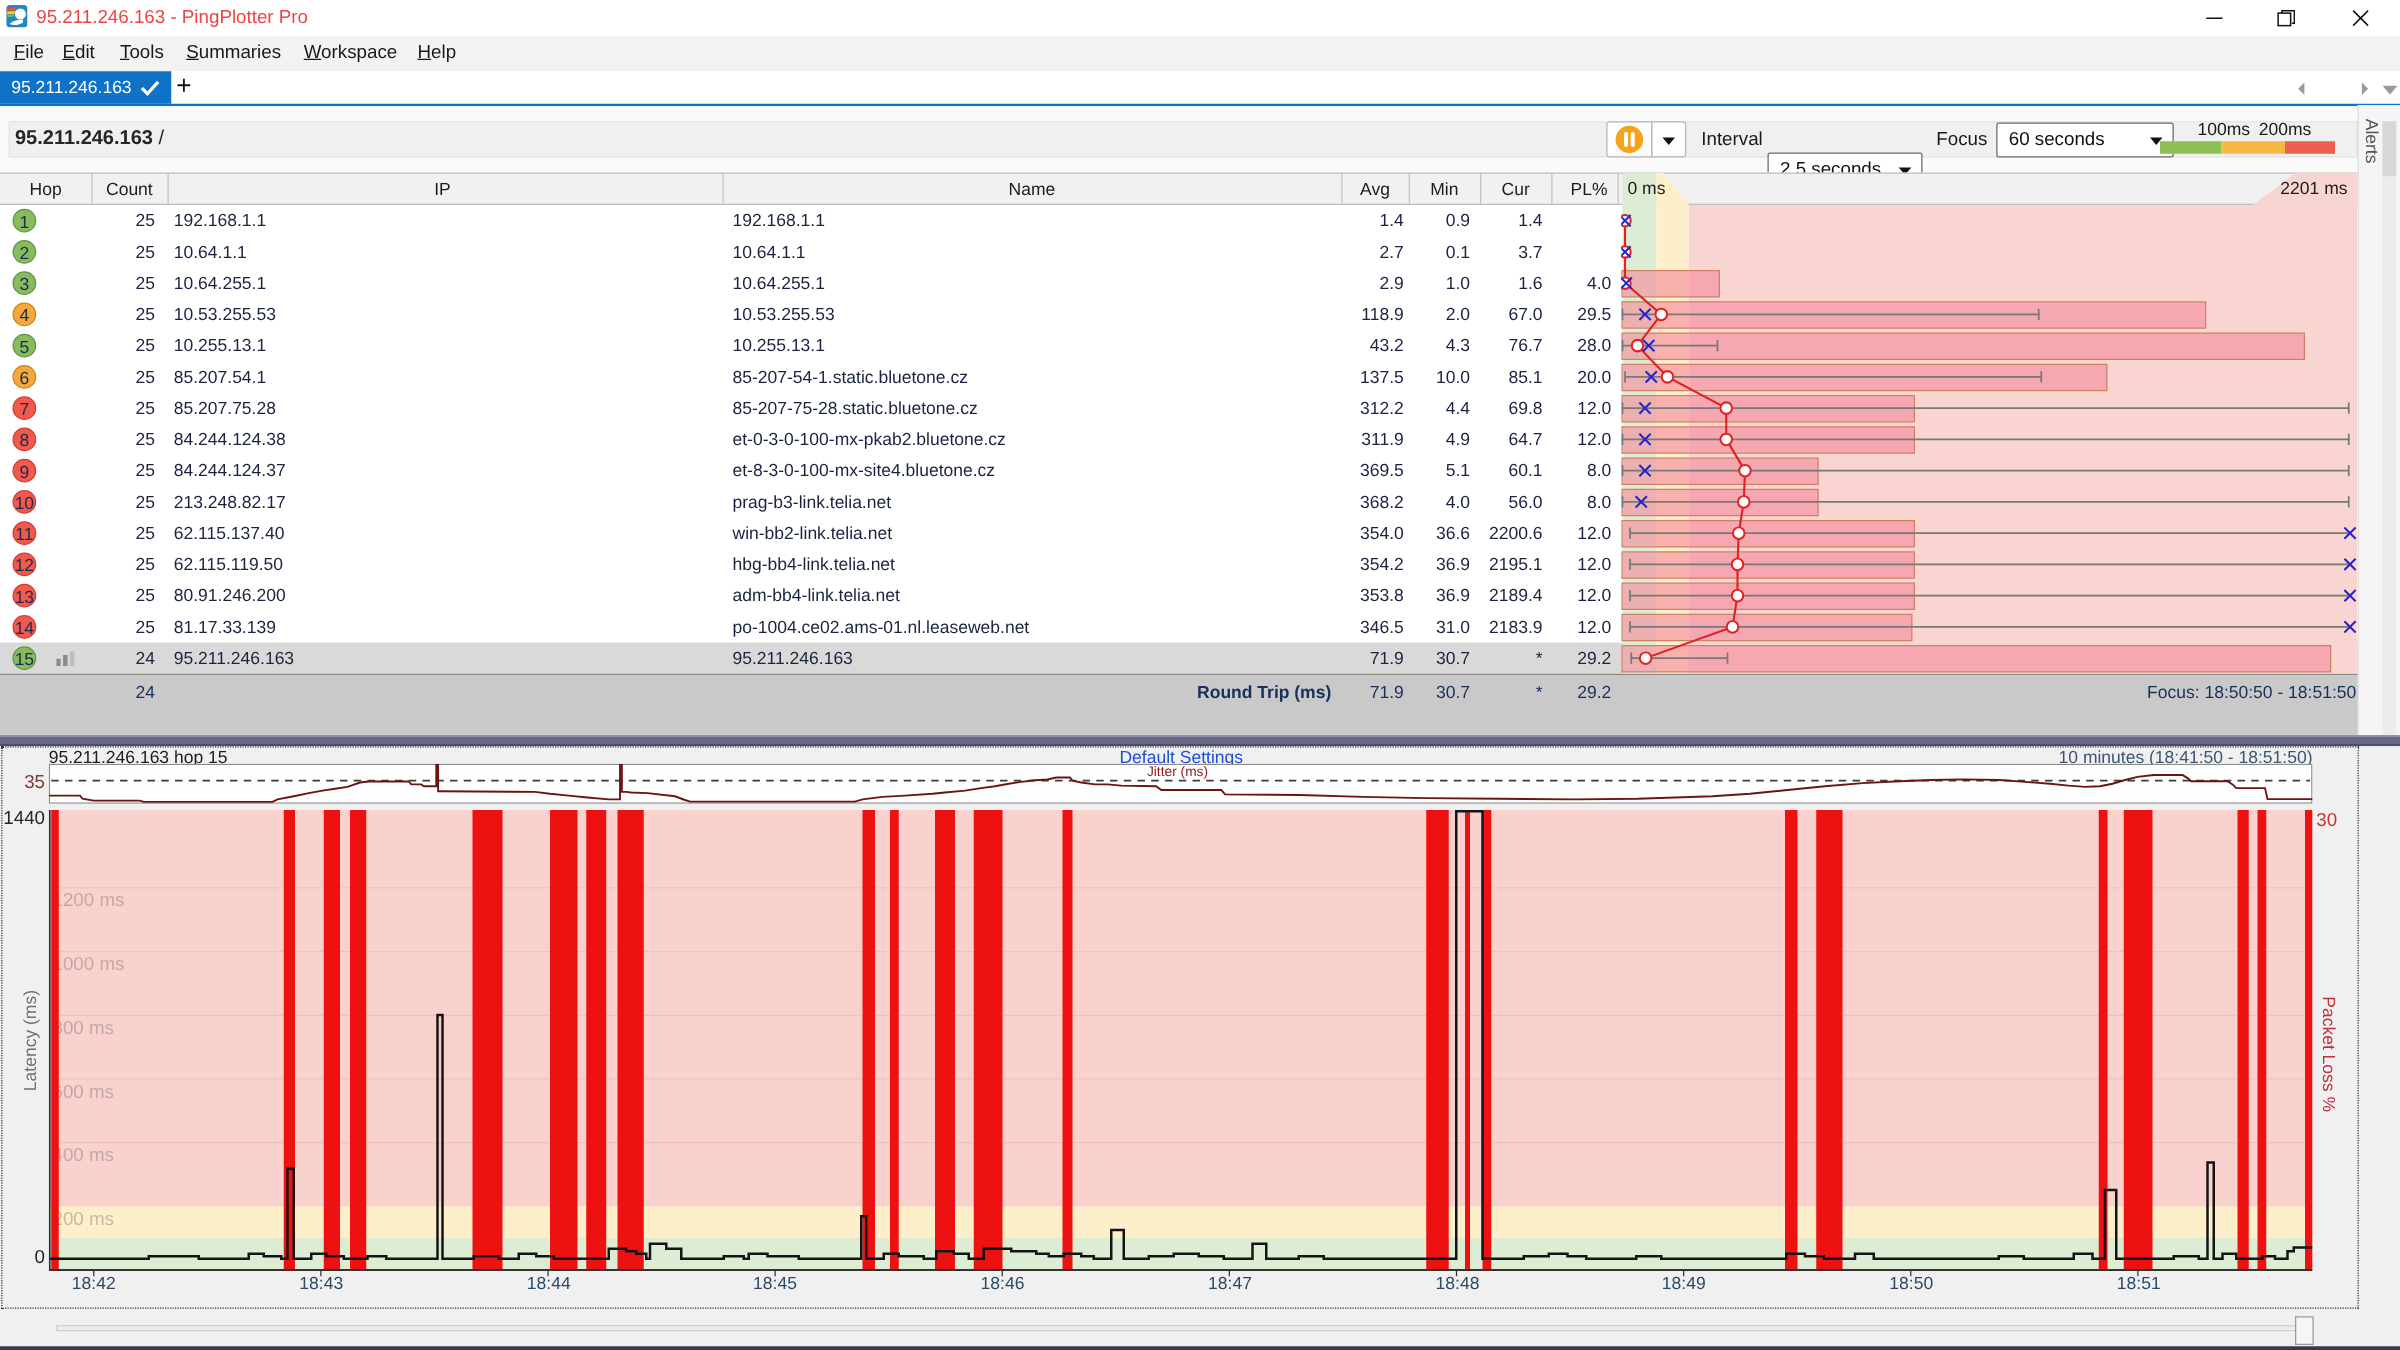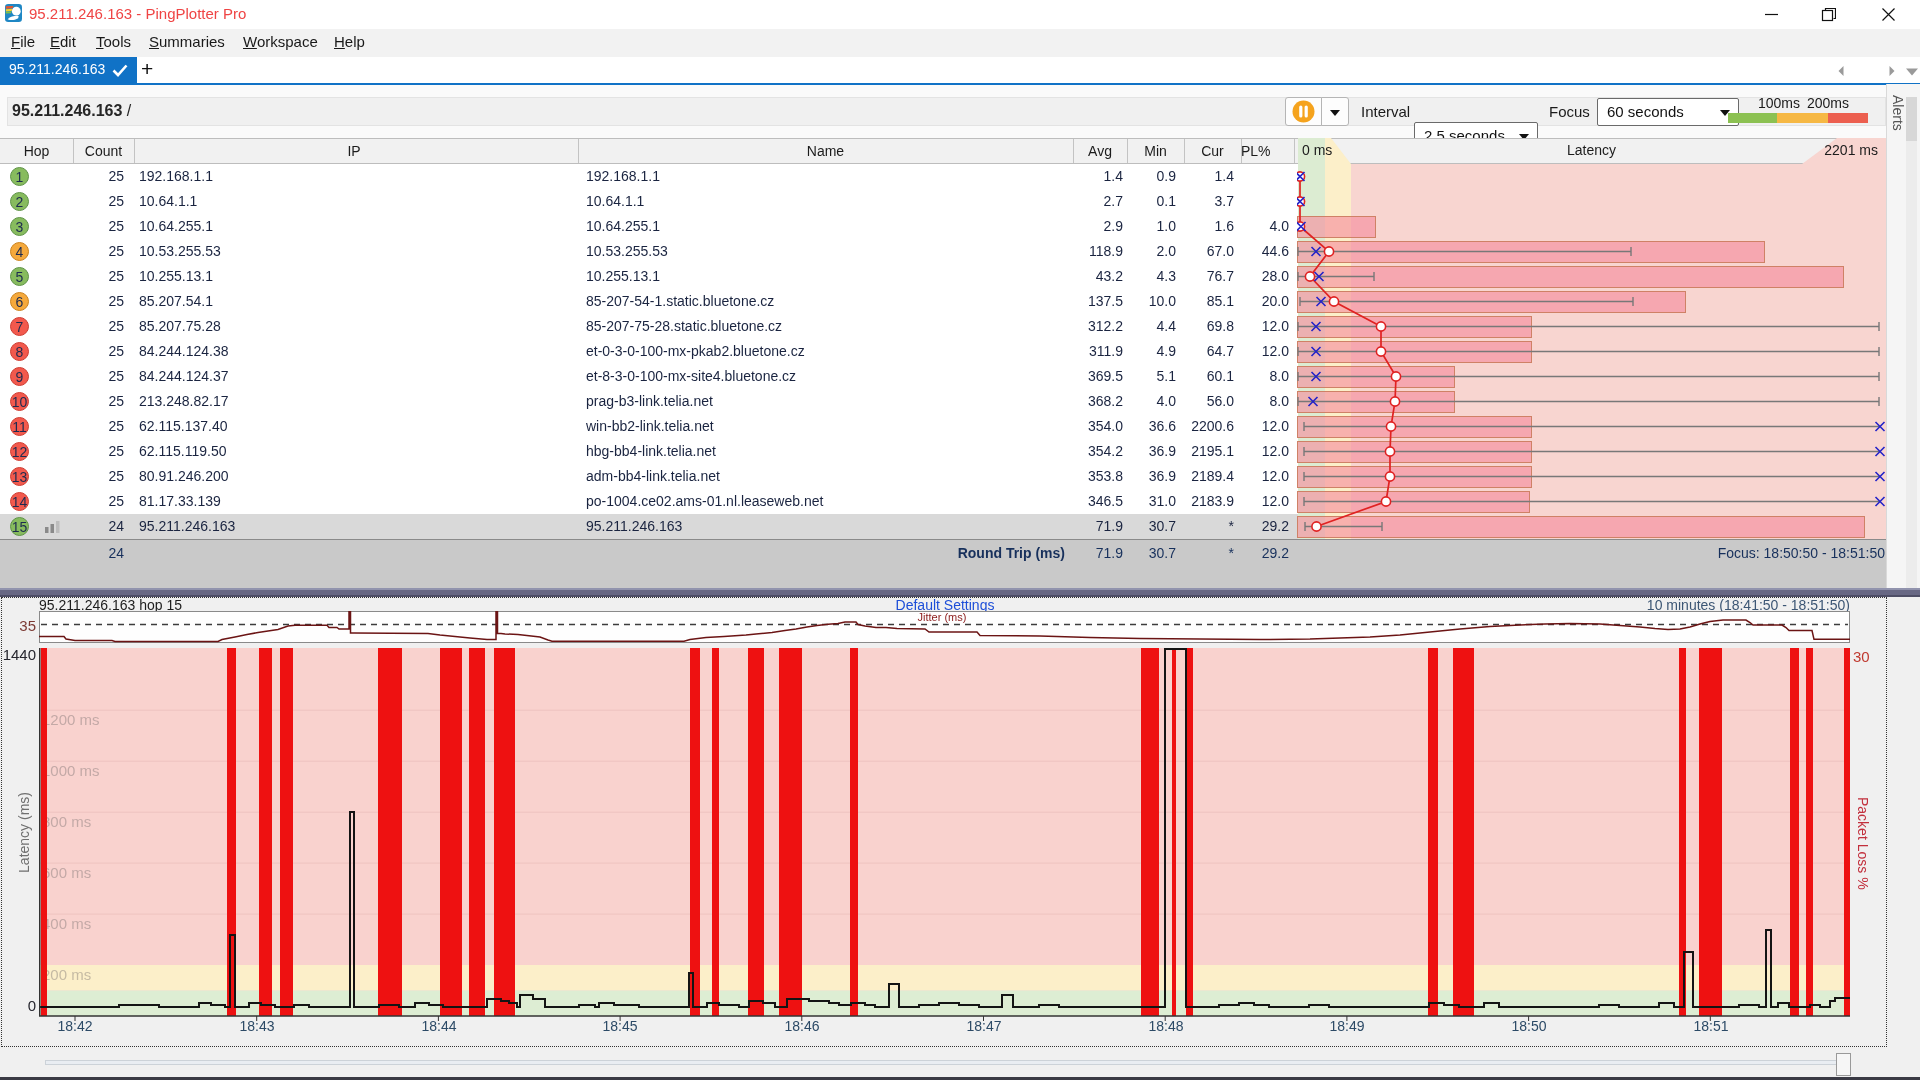--- a/index.html
+++ b/index.html
@@ -165,21 +165,21 @@
 <div class="abs" style="left:1906px;top:97px;width:11px;height:492px;background:#ececec"></div>
 <div class="abs" id="alertthumb"></div>
 <div class="abs" id="thead">
   <div class="hc" style="left:0;width:73px;text-align:center">Hop</div>
   <div class="hc" style="left:73px;width:61px;text-align:center">Count</div>
   <div class="hc" style="left:132px;width:444px;text-align:center">IP</div>
   <div class="hc" style="left:578px;width:495px;text-align:center">Name</div>
   <div class="hc" style="left:1073px;width:54px;text-align:center">Avg</div>
   <div class="hc" style="left:1127px;width:57px;text-align:center">Min</div>
   <div class="hc" style="left:1184px;width:57px;text-align:center">Cur</div>
-  <div class="hc" style="left:1241px;width:45px;text-align:left">PL%</div>
+  <div class="hc" style="left:1241px;width:45px;text-align:right">PL%</div>
   <div class="hsep" style="left:73px"></div>
   <div class="hsep" style="left:134px"></div>
   <div class="hsep" style="left:578px"></div>
   <div class="hsep" style="left:1073px"></div>
   <div class="hsep" style="left:1127px"></div>
   <div class="hsep" style="left:1184px"></div>
   <div class="hsep" style="left:1241px"></div>
   <div class="hsep" style="left:1294px"></div>
 </div>
 <div class="abs" id="rows">
@@ -214,21 +214,21 @@
       <div class="pl">4.0</div>
     </div>
   <div class="row" style="top:75px">
       <div class="hopc o">4</div>
       <div class="cnt">25</div>
       <div class="ip">10.53.255.53</div>
       <div class="nm">10.53.255.53</div>
       <div class="avg">118.9</div>
       <div class="min">2.0</div>
       <div class="cur">67.0</div>
-      <div class="pl">44.6</div>
+      <div class="pl">29.5</div>
     </div>
   <div class="row" style="top:100px">
       <div class="hopc g">5</div>
       <div class="cnt">25</div>
       <div class="ip">10.255.13.1</div>
       <div class="nm">10.255.13.1</div>
       <div class="avg">43.2</div>
       <div class="min">4.3</div>
       <div class="cur">76.7</div>
       <div class="pl">28.0</div>
@@ -432,21 +432,20 @@
     <path d="M14.5 234 l9 9 M23.5 234 l-9 9"></path>
     <path d="M11.5 259 l9 9 M20.5 259 l-9 9"></path>
     <path d="M578.5 284 l9 9 M587.5 284 l-9 9"></path>
     <path d="M578.5 309 l9 9 M587.5 309 l-9 9"></path>
     <path d="M578.5 334 l9 9 M587.5 334 l-9 9"></path>
     <path d="M578.5 359 l9 9 M587.5 359 l-9 9"></path>
   </g>
 </svg>
 <div class="abs" style="left:0;top:138px;width:1886px;height:26px;z-index:3;font-size:14px;color:#1c1c1c">
   <div class="hc" style="left:1302px">0 ms</div>
-  <div class="hc" style="left:1297px;width:589px;text-align:center">Latency</div>
   <div class="hc" style="left:1700px;width:178px;text-align:right">2201 ms</div>
 </div>
 <div class="abs" id="split"></div>
 <div class="abs" id="lower">
   <div class="abs" id="dotbox"></div>
   <div class="abs" id="lp-hop">95.211.246.163 hop 15</div>
   <div class="abs" id="lp-def">Default Settings</div>
   <div class="abs" id="lp-ten">10 minutes (18:41:50 - 18:51:50)</div>
   <div class="abs" id="lbl35">35</div>
   <div class="abs" id="lbl1440">1440</div>

